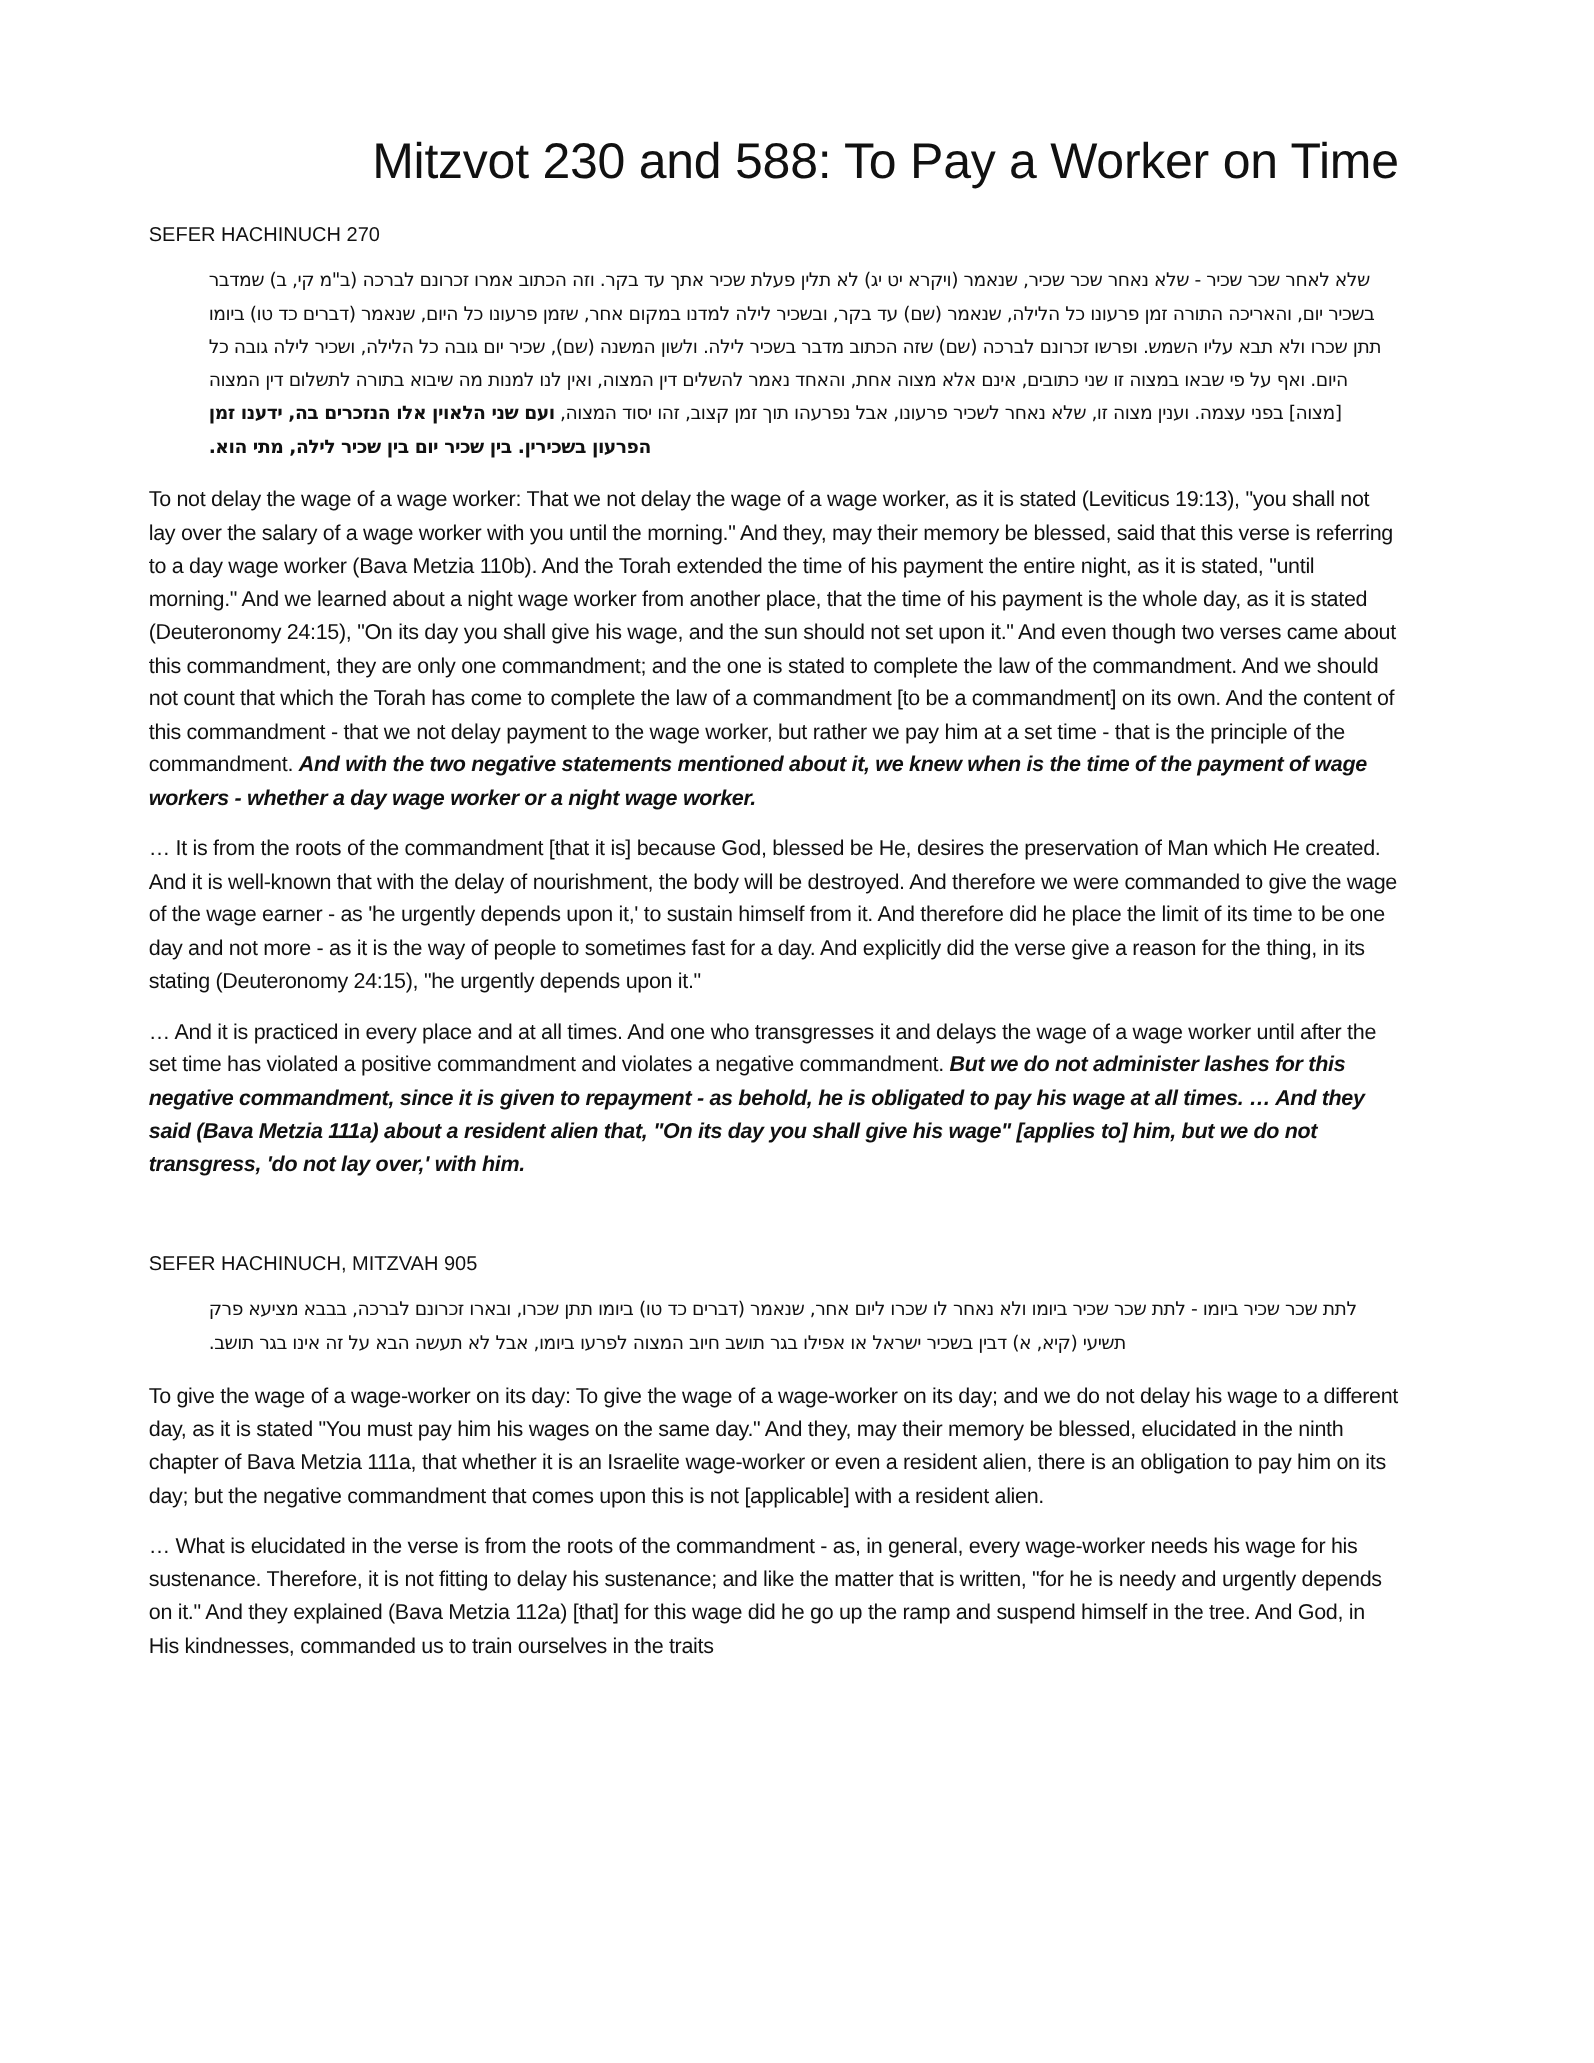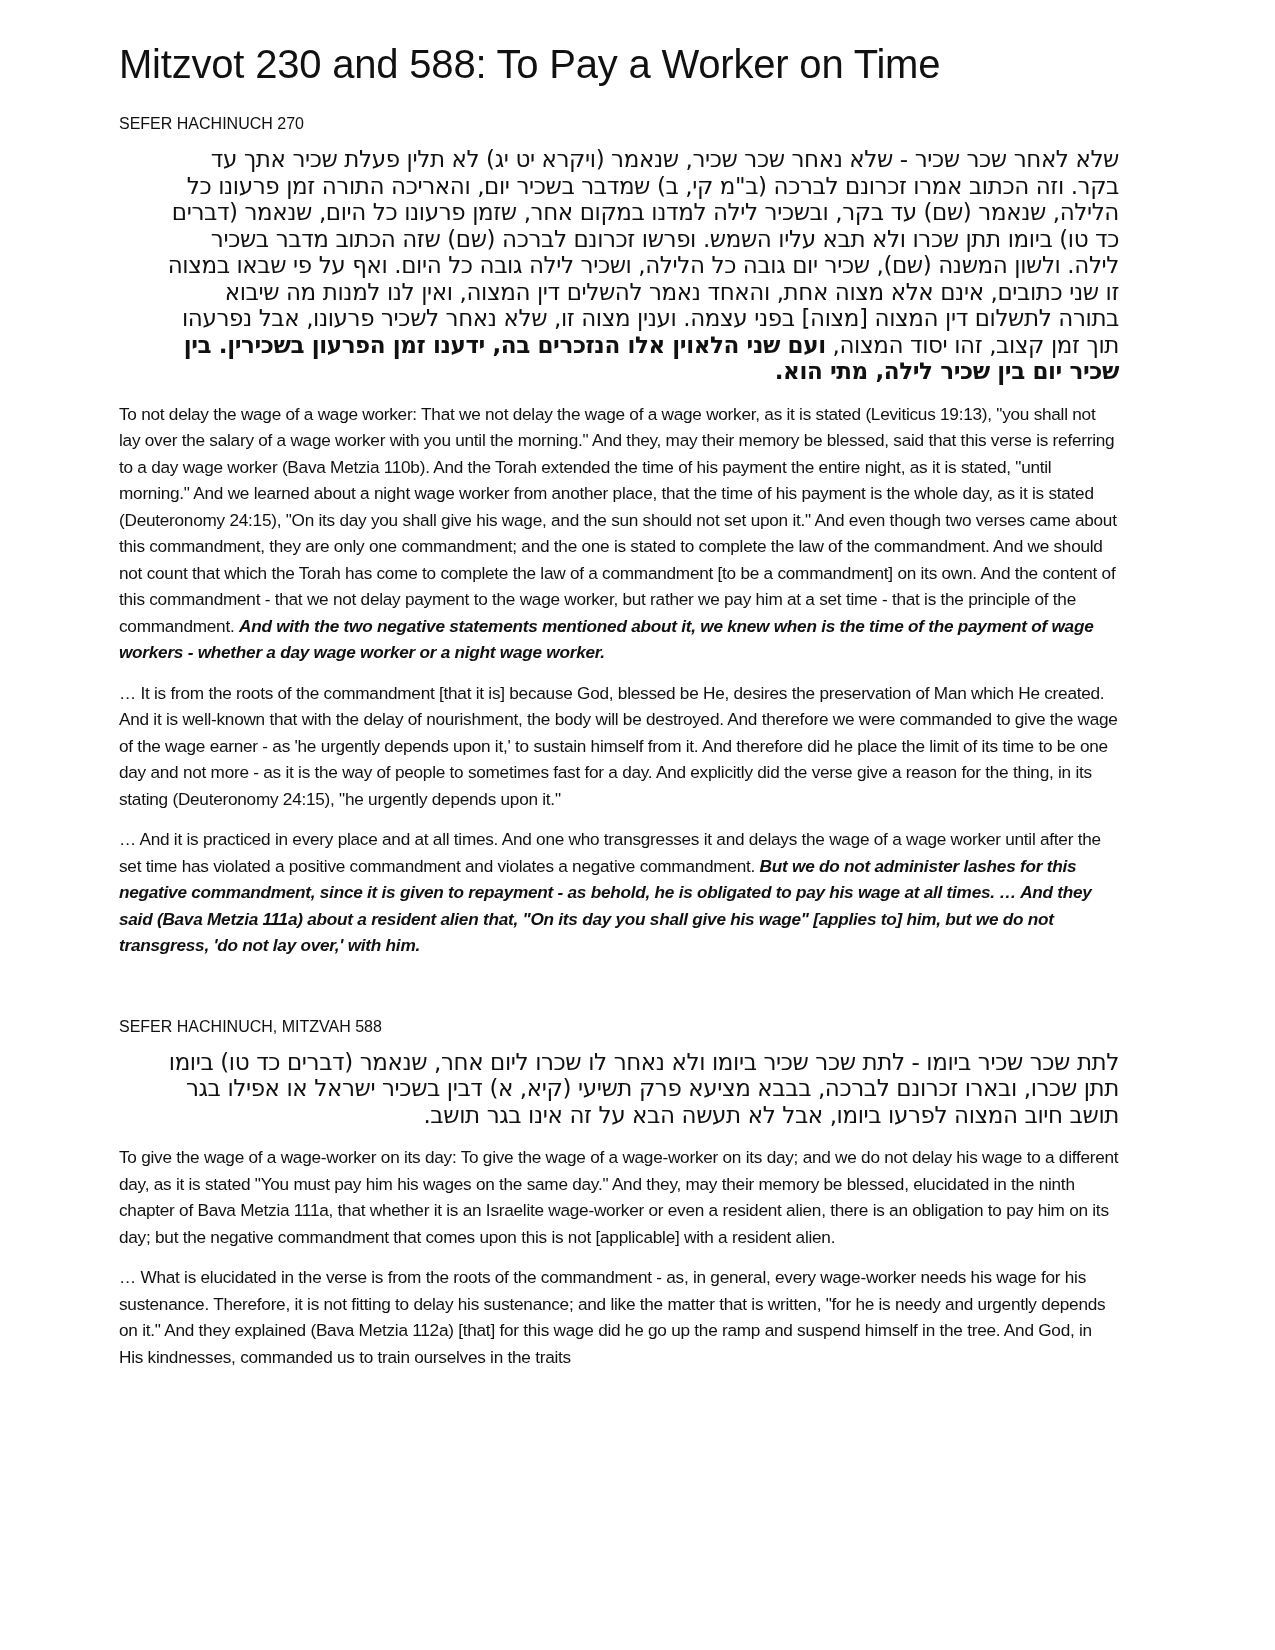--- a/index.html
+++ b/index.html
@@ -14,36 +14,36 @@
     .page {
       position: absolute;
       left: 119px;
       top: 0;
       width: 1000px;
     }
     .title {
       font-family: "Liberation Sans", sans-serif;
       font-size: 40px;
       font-weight: normal;
-      text-align: left;
+      text-align: right;
       margin: 0;
-      padding-top: 40px;
+      padding-top: 105px;
       line-height: 48px;
       letter-spacing: -0.2px;
     }
     .section-label {
       font-size: 16px;
       line-height: 20px;
       margin-top: 26px;
       margin-bottom: 12px;
     }
     .hebrew {
       direction: rtl;
-      text-align: right;
-      font-size: 23px;
+      text-align: left;
+      font-size: 15px;
       line-height: 26.5px;
       padding-left: 48px;
       margin: 0 0 16px 0;
       font-family: "DejaVu Sans", "Liberation Sans", sans-serif;
       letter-spacing: -0.4px;
     }
     .hebrew b { font-weight: bold; }
     .en {
       font-size: 17.2px;
       line-height: 26.5px;
@@ -65,20 +65,20 @@
   <p class="hebrew"><span>שלא לאחר שכר שכיר - שלא נאחר שכר שכיר, שנאמר (ויקרא יט יג) לא תלין פעלת שכיר אתך עד בקר. וזה הכתוב אמרו זכרונם לברכה (ב"מ קי, ב) שמדבר בשכיר יום, והאריכה התורה זמן פרעונו כל הלילה, שנאמר (שם) עד בקר, ובשכיר לילה למדנו במקום אחר, שזמן פרעונו כל היום, שנאמר (דברים כד טו) ביומו תתן שכרו ולא תבא עליו השמש. ופרשו זכרונם לברכה (שם) שזה הכתוב מדבר בשכיר לילה. ולשון המשנה (שם), שכיר יום גובה כל הלילה, ושכיר לילה גובה כל היום. ואף על פי שבאו במצוה זו שני כתובים, אינם אלא מצוה אחת, והאחד נאמר להשלים דין המצוה, ואין לנו למנות מה שיבוא בתורה לתשלום דין המצוה [מצוה] בפני עצמה. וענין מצוה זו, שלא נאחר לשכיר פרעונו, אבל נפרעהו תוך זמן קצוב, זהו יסוד המצוה, </span><b>ועם שני הלאוין אלו הנזכרים בה, ידענו זמן הפרעון בשכירין. בין שכיר יום בין שכיר לילה, מתי הוא.</b></p>
 
   <p class="en"><span>To not delay the wage of a wage worker: That we not delay the wage of a wage worker, as it is stated (Leviticus 19:13), "you shall not lay over the salary of a wage worker with you until the morning." And they, may their memory be blessed, said that this verse is referring to a day wage worker (Bava Metzia 110b). And the Torah extended the time of his payment the entire night, as it is stated, "until morning." And we learned about a night wage worker from another place, that the time of his payment is the whole day, as it is stated (Deuteronomy 24:15), "On its day you shall give his wage, and the sun should not set upon it." And even though two verses came about this commandment, they are only one commandment; and the one is stated to complete the law of the commandment. And we should not count that which the Torah has come to complete the law of a commandment [to be a commandment] on its own. And the content of this commandment - that we not delay payment to the wage worker, but rather we pay him at a set time - that is the principle of the commandment. </span><span class="bi">And with the two negative statements mentioned about it, we knew when is the time of the payment of wage workers - whether a day wage worker or a night wage worker.</span></p>
 
   <p class="en"><span>… It is from the roots of the commandment [that it is] because God, blessed be He, desires the preservation of Man which He created. And it is well-known that with the delay of nourishment, the body will be destroyed. And therefore we were commanded to give the wage of the wage earner - as 'he urgently depends upon it,' to sustain himself from it. And therefore did he place the limit of its time to be one day and not more - as it is the way of people to sometimes fast for a day. And explicitly did the verse give a reason for the thing, in its stating (Deuteronomy 24:15), "he urgently depends upon it."</span></p>
 
   <p class="en"><span>… And it is practiced in every place and at all times. And one who transgresses it and delays the wage of a wage worker until after the set time has violated a positive commandment and violates a negative commandment. </span><span class="bi">But we do not administer lashes for this negative commandment, since it is given to repayment - as behold, he is obligated to pay his wage at all times. … And they said (Bava Metzia 111a) about a resident alien that, "On its day you shall give his wage" [applies to] him, but we do not transgress, 'do not lay over,' with him.</span></p>
 
   <div class="gap"></div>
 
-  <div class="section-label" id="sec2-label">SEFER HACHINUCH, MITZVAH 588</div>
+  <div class="section-label" id="sec2-label">SEFER HACHINUCH, MITZVAH 905</div>
 
   <p class="hebrew"><span>לתת שכר שכיר ביומו - לתת שכר שכיר ביומו ולא נאחר לו שכרו ליום אחר, שנאמר (דברים כד טו) ביומו תתן שכרו, ובארו זכרונם לברכה, בבבא מציעא פרק תשיעי (קיא, א) דבין בשכיר ישראל או אפילו בגר תושב חיוב המצוה לפרעו ביומו, אבל לא תעשה הבא על זה אינו בגר תושב.</span></p>
 
   <p class="en"><span>To give the wage of a wage-worker on its day: To give the wage of a wage-worker on its day; and we do not delay his wage to a different day, as it is stated "You must pay him his wages on the same day." And they, may their memory be blessed, elucidated in the ninth chapter of Bava Metzia 111a, that whether it is an Israelite wage-worker or even a resident alien, there is an obligation to pay him on its day; but the negative commandment that comes upon this is not [applicable] with a resident alien.</span></p>
 
   <p class="en"><span>… What is elucidated in the verse is from the roots of the commandment - as, in general, every wage-worker needs his wage for his sustenance. Therefore, it is not fitting to delay his sustenance; and like the matter that is written, "for he is needy and urgently depends on it." And they explained (Bava Metzia 112a) [that] for this wage did he go up the ramp and suspend himself in the tree. And God, in His kindnesses, commanded us to train ourselves in the traits</span></p>
 </div>
 
 </body></html>

